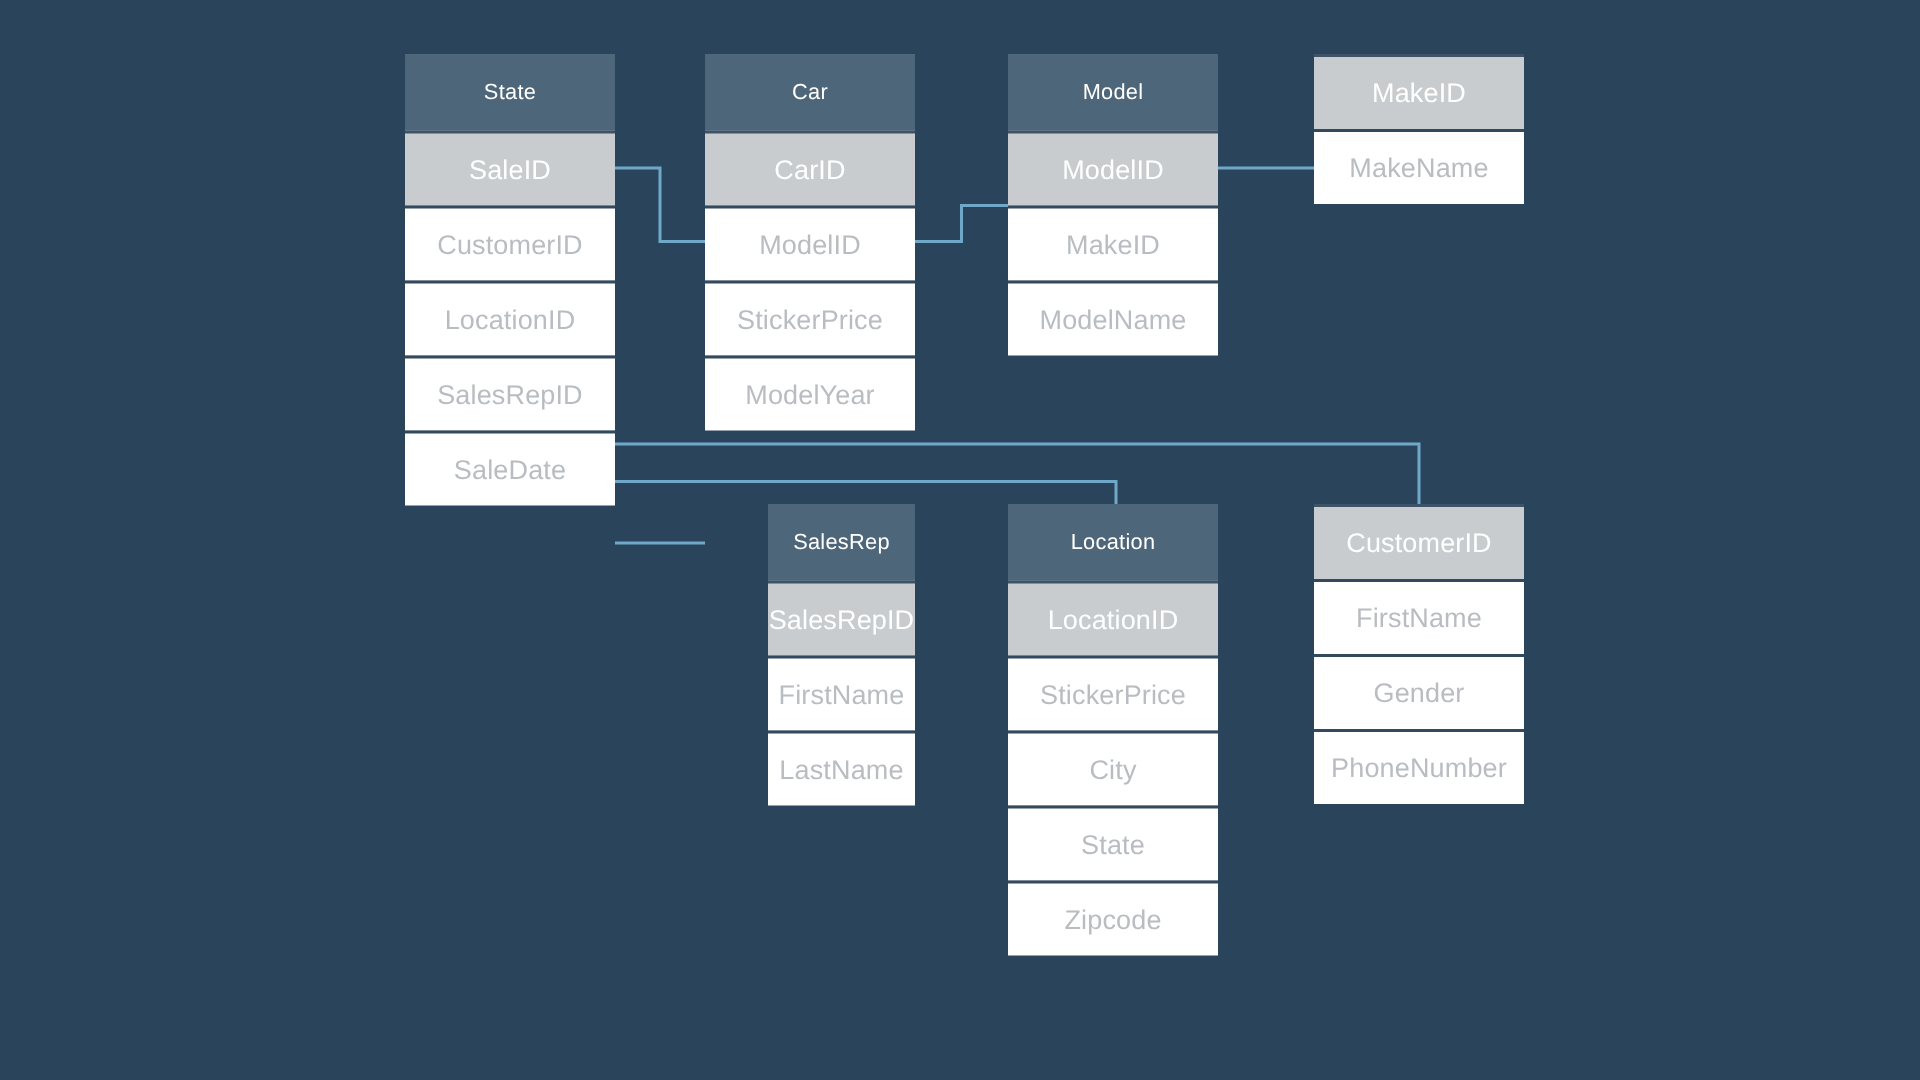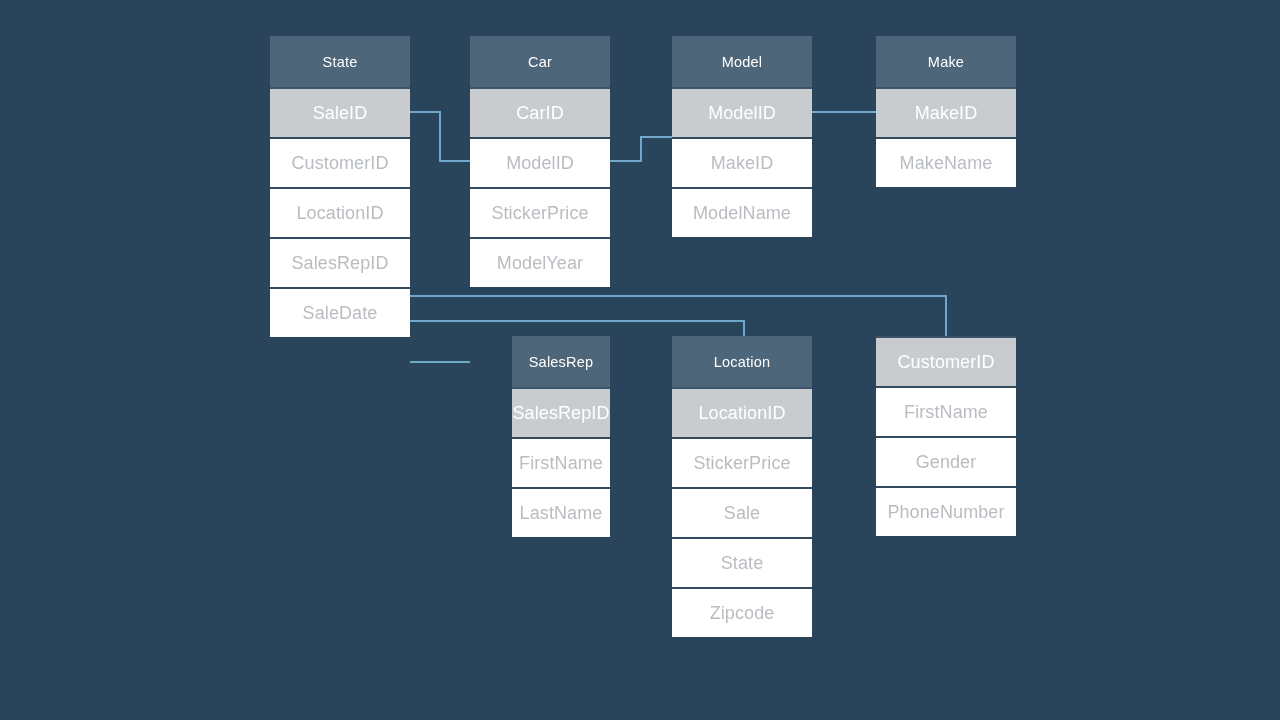--- a/index.html
+++ b/index.html
@@ -88,35 +88,34 @@
         <div class="field">StickerPrice</div>
         <div class="field">ModelYear</div>
       </div>
       <div class="entity" style="left: 672px; top: 36px;">
         <div class="entity-header">Model</div>
         <div class="field pk">ModelID</div>
         <div class="field">MakeID</div>
         <div class="field">ModelName</div>
       </div>
       <div class="entity" style="left: 876px; top: 36px;">
-        <div class="entity-header">Make</div>
         <div class="field pk">MakeID</div>
         <div class="field">MakeName</div>
       </div>
       <div class="entity" style="left: 470px; top: 336px; padding-left: 42px;">
         <div class="entity-header">SalesRep</div>
         <div class="field pk">SalesRepID</div>
         <div class="field">FirstName</div>
         <div class="field">LastName</div>
       </div>
       <div class="entity" style="left: 672px; top: 336px;">
         <div class="entity-header">Location</div>
         <div class="field pk">LocationID</div>
         <div class="field">StickerPrice</div>
-        <div class="field">Sale</div>
+        <div class="field">City</div>
         <div class="field">State</div>
         <div class="field">Zipcode</div>
       </div>
       <div class="entity" style="left: 876px; top: 336px;">
         <div class="field pk">CustomerID</div>
         <div class="field">FirstName</div>
         <div class="field">Gender</div>
         <div class="field">PhoneNumber</div>
       </div>
     </div>

